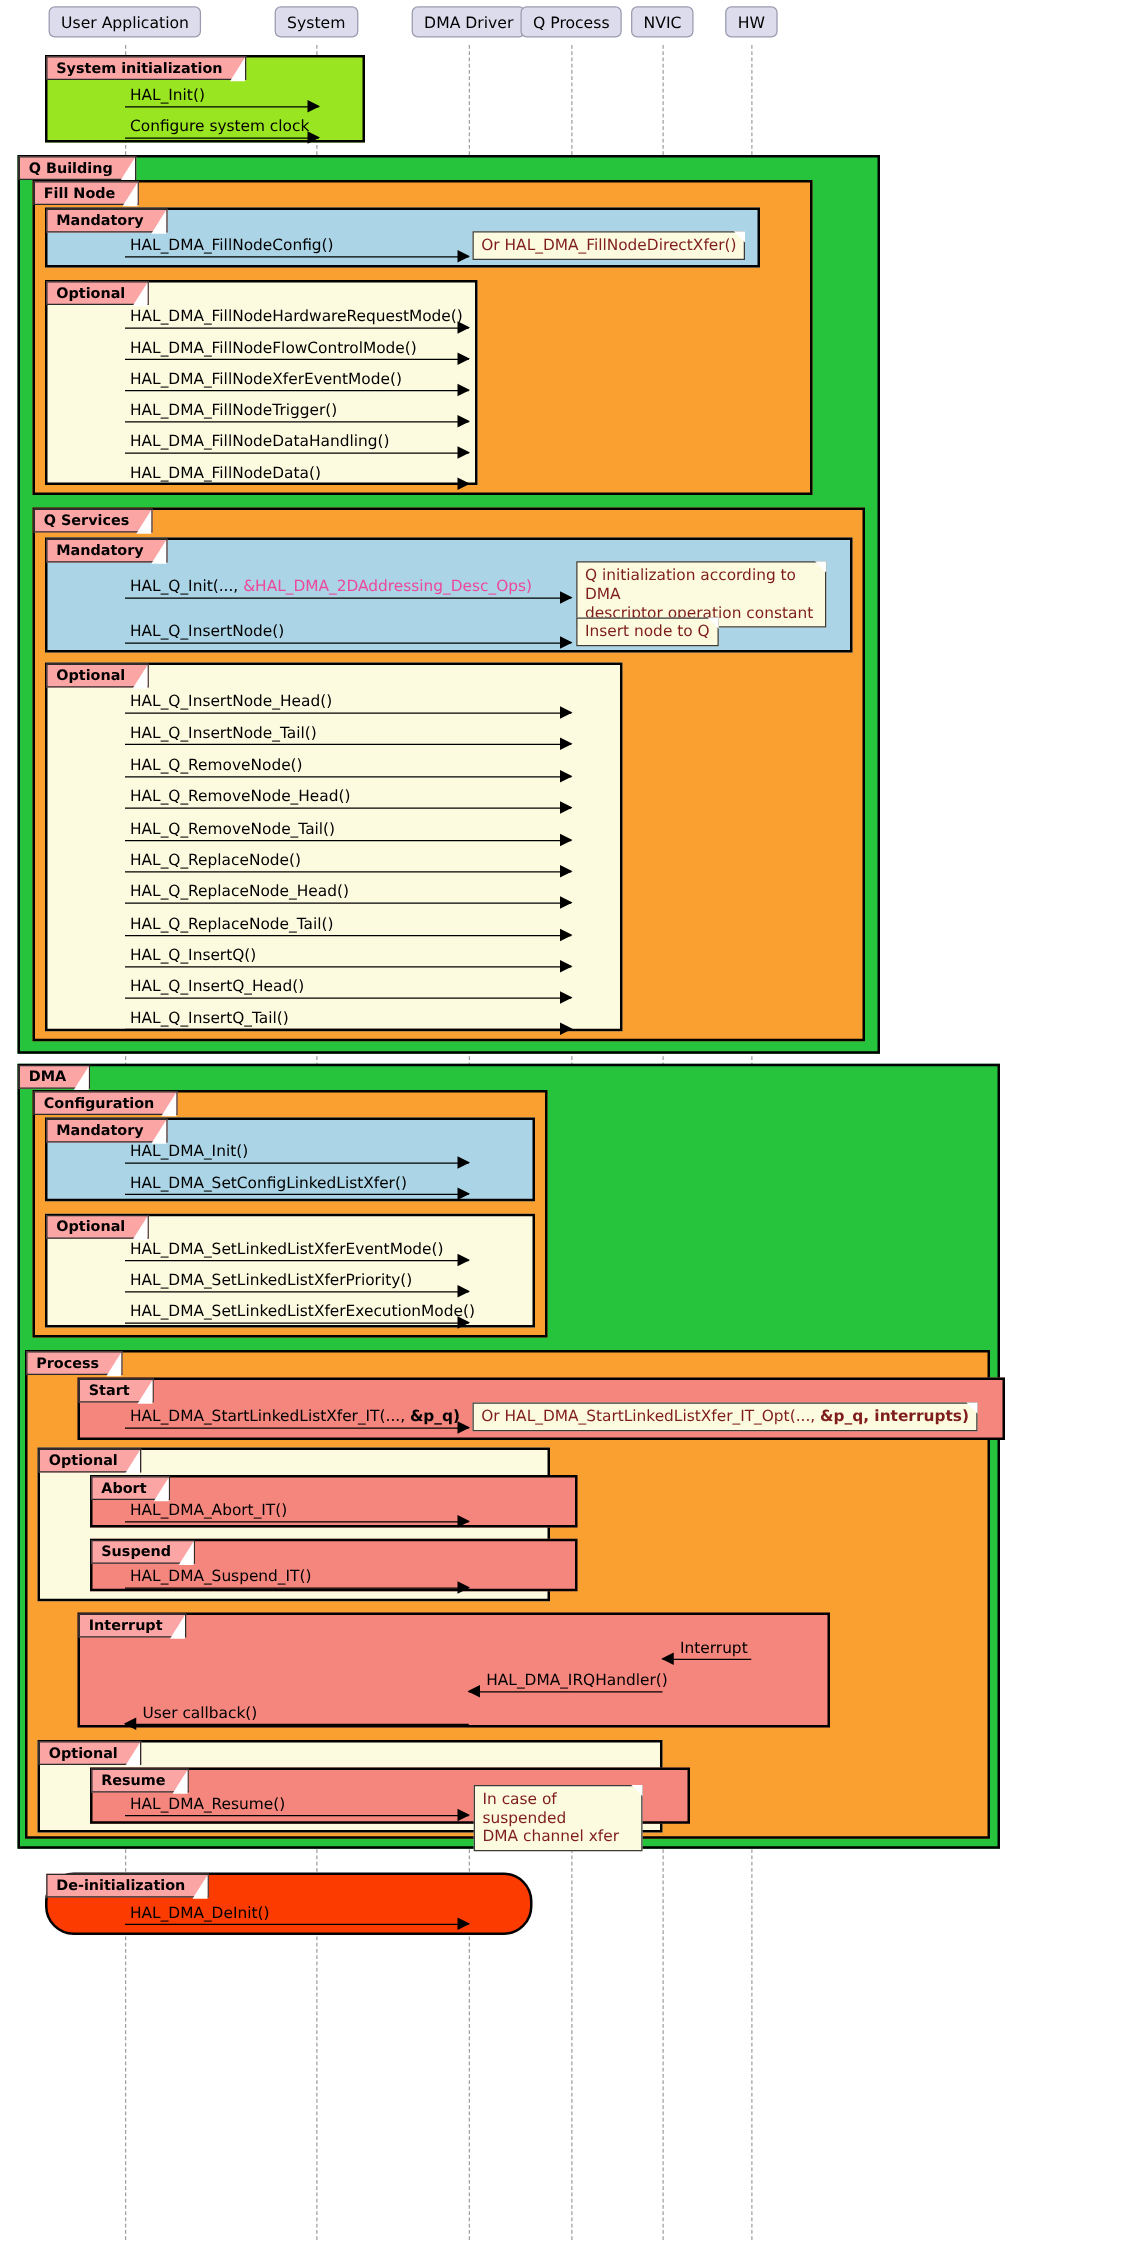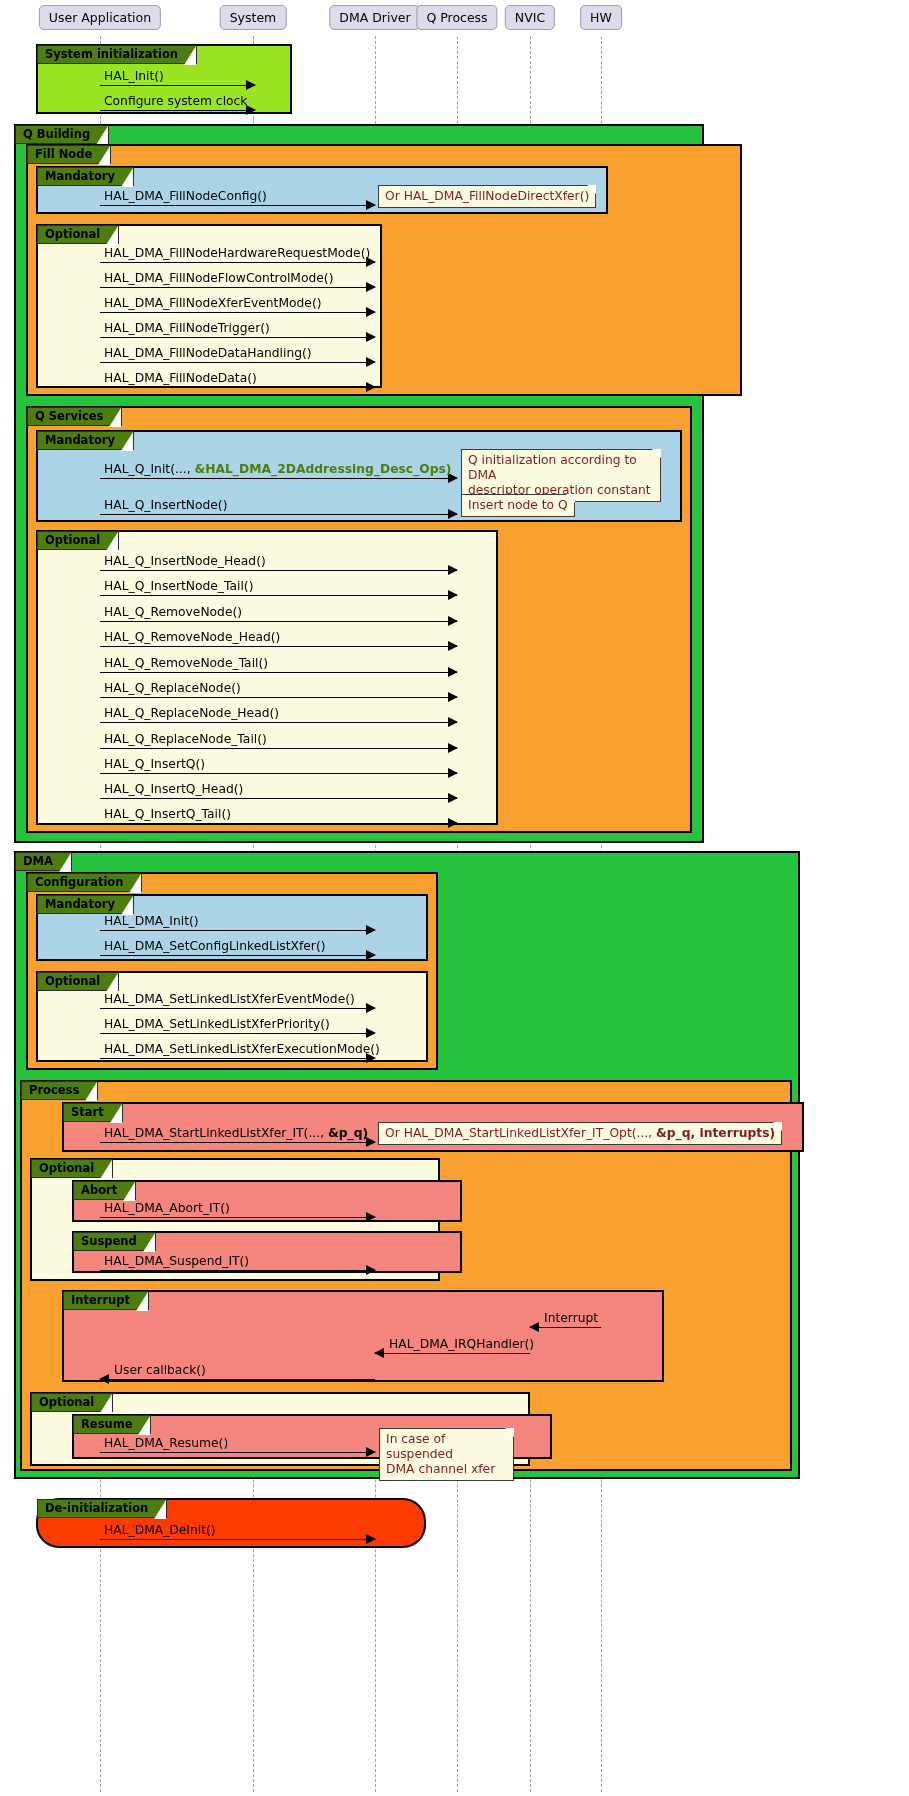--- a/index.html
+++ b/index.html
@@ -9,21 +9,21 @@
   
   .lifeline { position:absolute; top:36px; width:0; border-left:1px dashed #a0a0a0; }
   .actor-box { position:absolute; transform:translateX(-50%);
                background:#dcdcec; border:1px solid #9a9ab0; border-radius:5px;
                padding:4px 9px; font-size:12.5px; line-height:15px;
                white-space:nowrap; color:#000; }
 
   
   .frame { position:absolute; box-sizing:border-box; border:2px solid #000; }
   .frame > .tab { position:absolute; left:-1px; top:-1px;
-                  background:#4d7c0f; border:1px solid #2b2b2b;
+                  background:#fca5a5; border:1px solid #2b2b2b;
                   font-weight:bold; font-size:11.5px; line-height:13px;
                   padding:2px 18px 2px 7px; white-space:nowrap; color:#000; }
   .frame > .tab::after { content:""; position:absolute; right:0; top:0;
                   width:0; height:0; border-style:solid;
                   border-width:0 0 19px 12px; border-color:transparent transparent #fff transparent; }
 
   .g-green  { background:#26c33c; }
   .g-orange { background:#f9a031; }
   .g-blue   { background:#abd5e6; }
   .g-cream  { background:#fdfbdf; }
@@ -36,21 +36,21 @@
   .msg .line { position:absolute; left:0; right:0; top:0; border-top:1.3px solid #000; }
   .msg .head { position:absolute; top:-5px; width:0; height:0;
                border-top:5px solid transparent; border-bottom:5px solid transparent; }
   .msg.right .head { right:-1px; border-left:10px solid #000; }
   .msg.left  .head { left:-1px;  border-right:10px solid #000; }
   .msg .label { position:absolute; bottom:2px; font-size:12.3px; line-height:14px;
                 white-space:nowrap; color:#000; }
   .msg.right .label { left:4px; }
   .msg.left  .label { left:4px; }
   .label b { font-weight:bold; }
-  .label .pink { color:#4d7c0f; font-weight:bold; }
+  .label .pink { color:#ec4899; font-weight:normal; }
 
   
   .note { position:absolute; box-sizing:border-box;
           background:#fdfbdf; border:1px solid #3b3b3b;
           font-size:12.3px; line-height:15px; padding:3px 6px 3px 6px;
           color:#7f1d1d; white-space:nowrap; }
   .note .fold { position:absolute; right:-1px; top:-1px;
                 width:0; height:0; border-style:solid;
                 border-width:0 9px 9px 0; border-color:transparent #ffffff transparent transparent; }
   .note.wrap { white-space:normal; }
@@ -83,21 +83,21 @@
 <div class="msg right" style="left:100px; top:110px; width:155px;">
   <div class="line"></div>
     <div class="head"></div>
   <div class="label">Configure system clock</div>
 </div>
 
 <div class="frame g-green" style="left:14px; top:124px; width:690px; height:719px;">
   <div class="tab">Q Building</div>
 </div>
 
-<div class="frame g-orange" style="left:26px; top:144px; width:716px; height:252px;text-align:center;">
+<div class="frame g-orange" style="left:26px; top:144px; width:624px; height:252px;text-align:center;">
   <div class="tab">Fill Node</div>
 </div>
 
 <div class="frame g-blue" style="left:36px; top:166px; width:572px; height:48px;">
   <div class="tab">Mandatory</div>
 </div>
 <div class="msg right" style="left:100px; top:205px; width:275px;">
   <div class="line"></div>
     <div class="head"></div>
   <div class="label">HAL_DMA_FillNodeConfig()</div>

